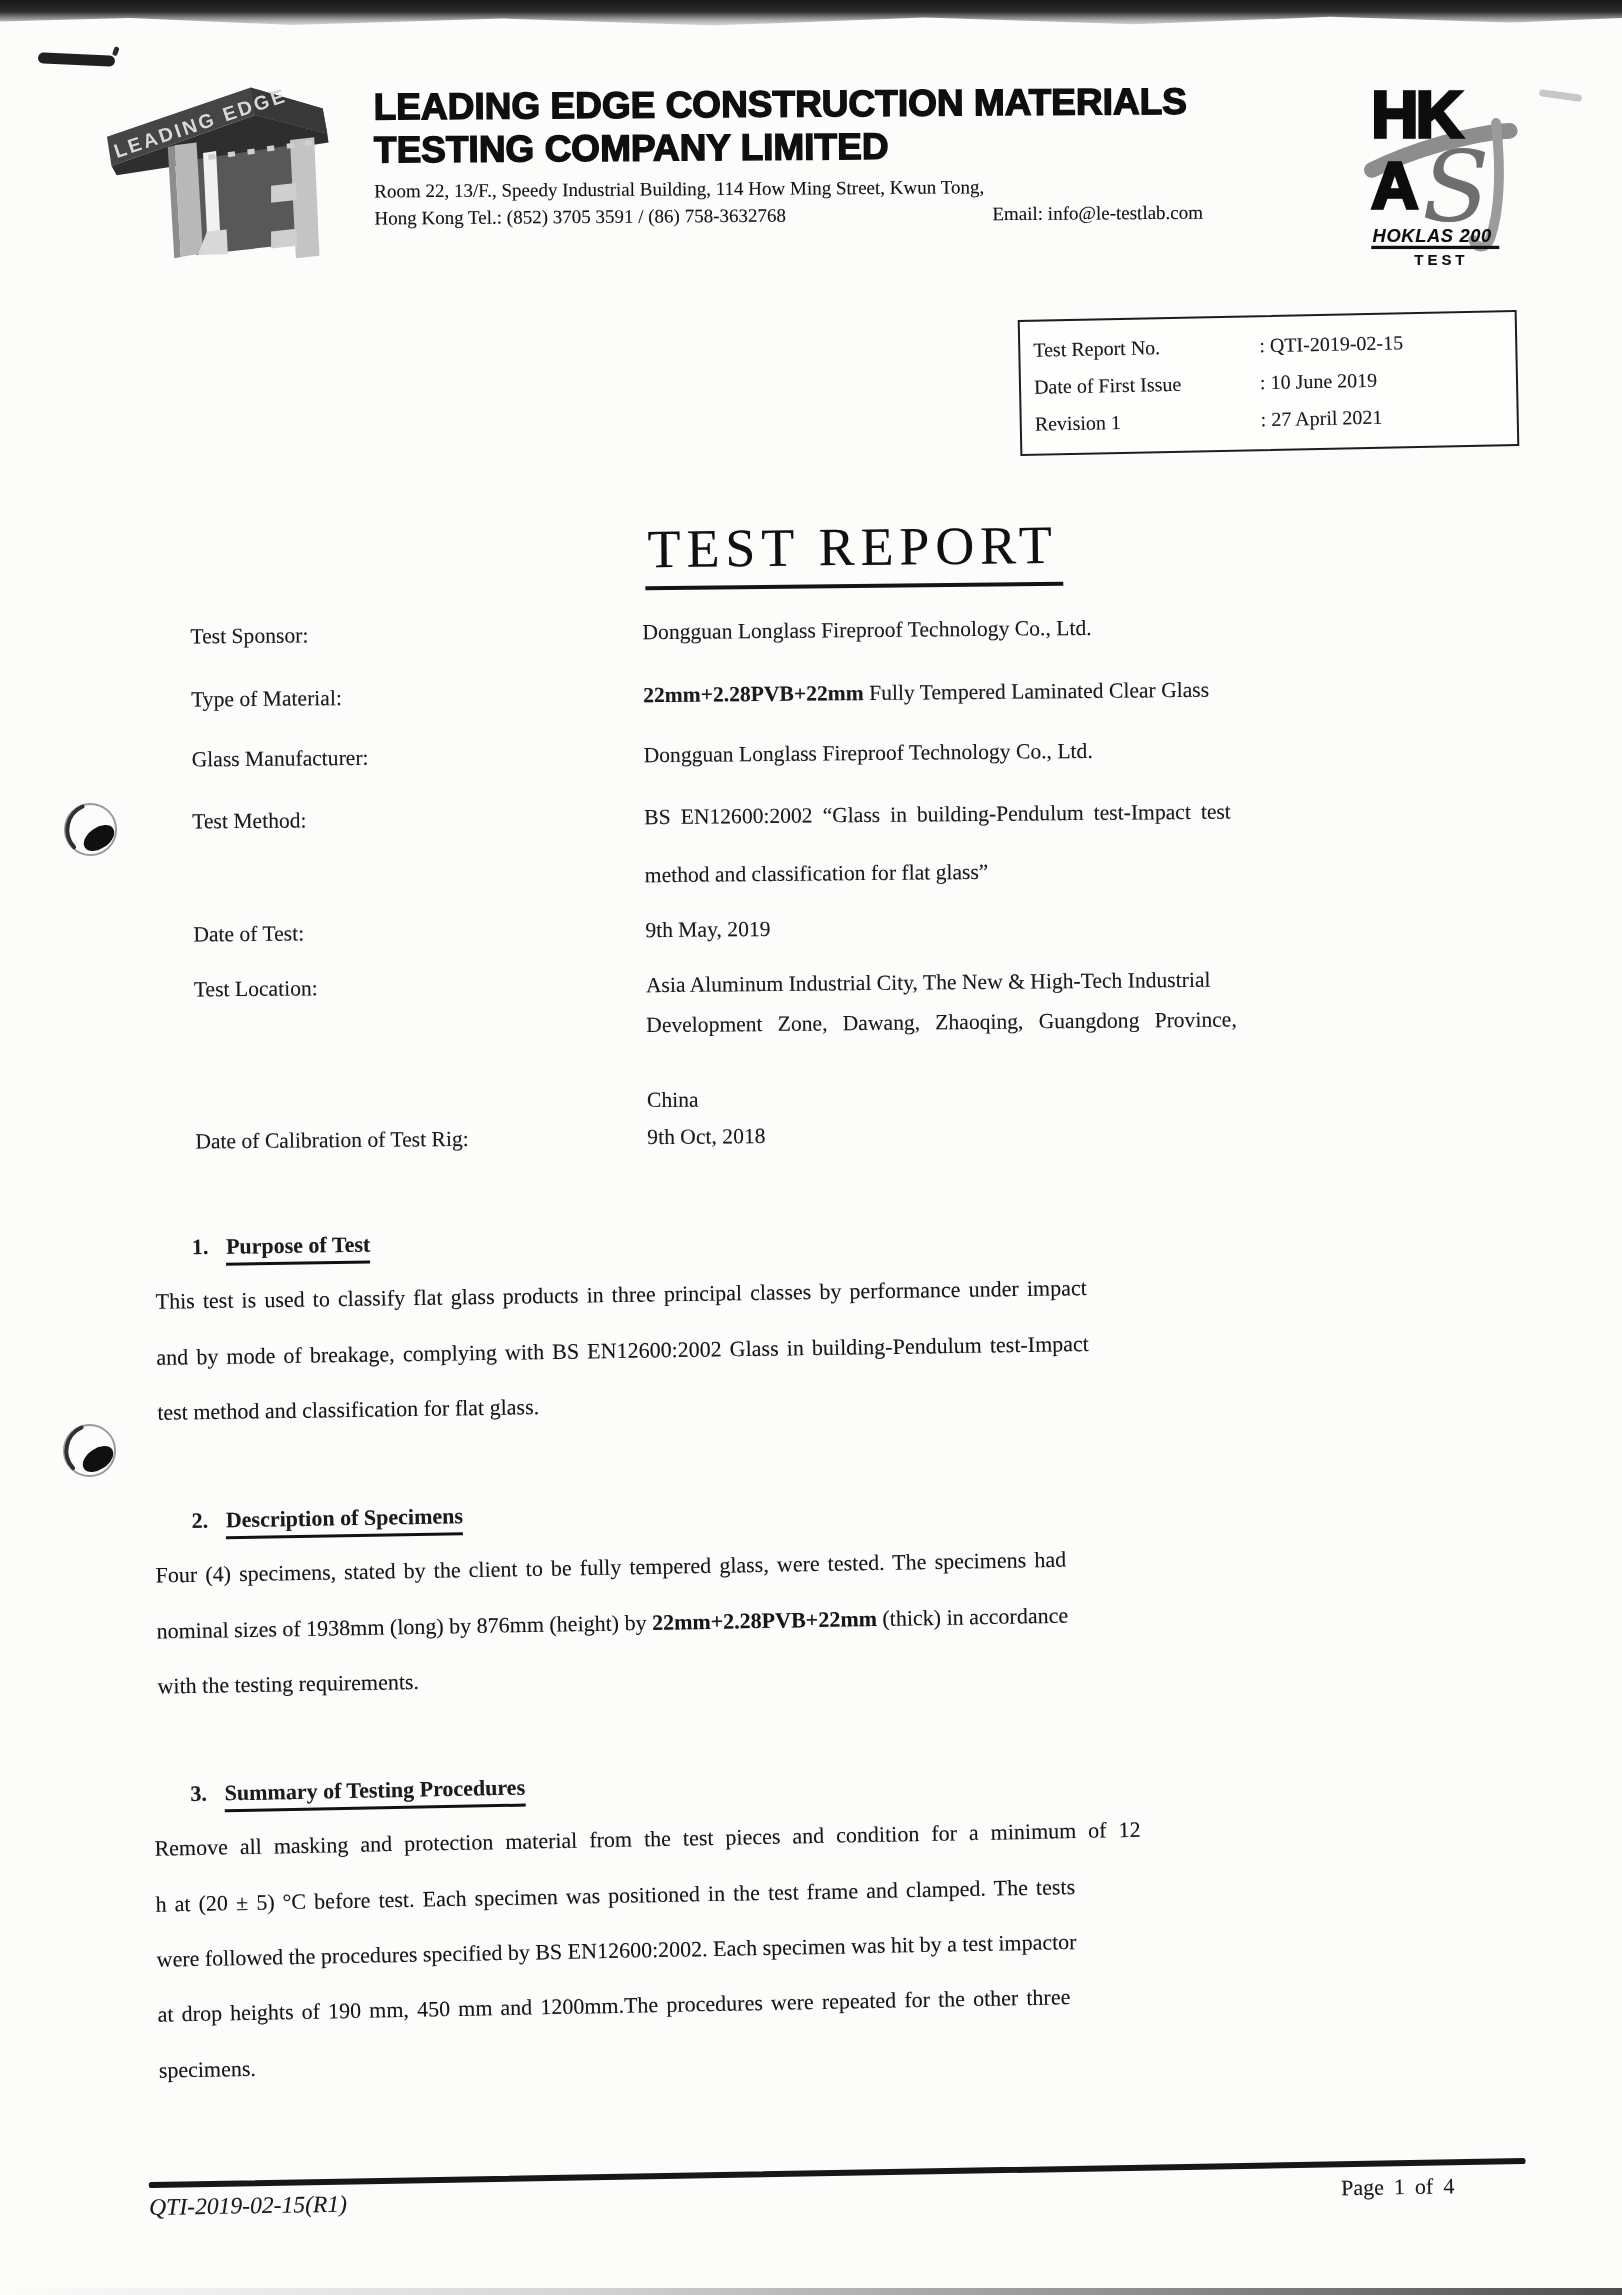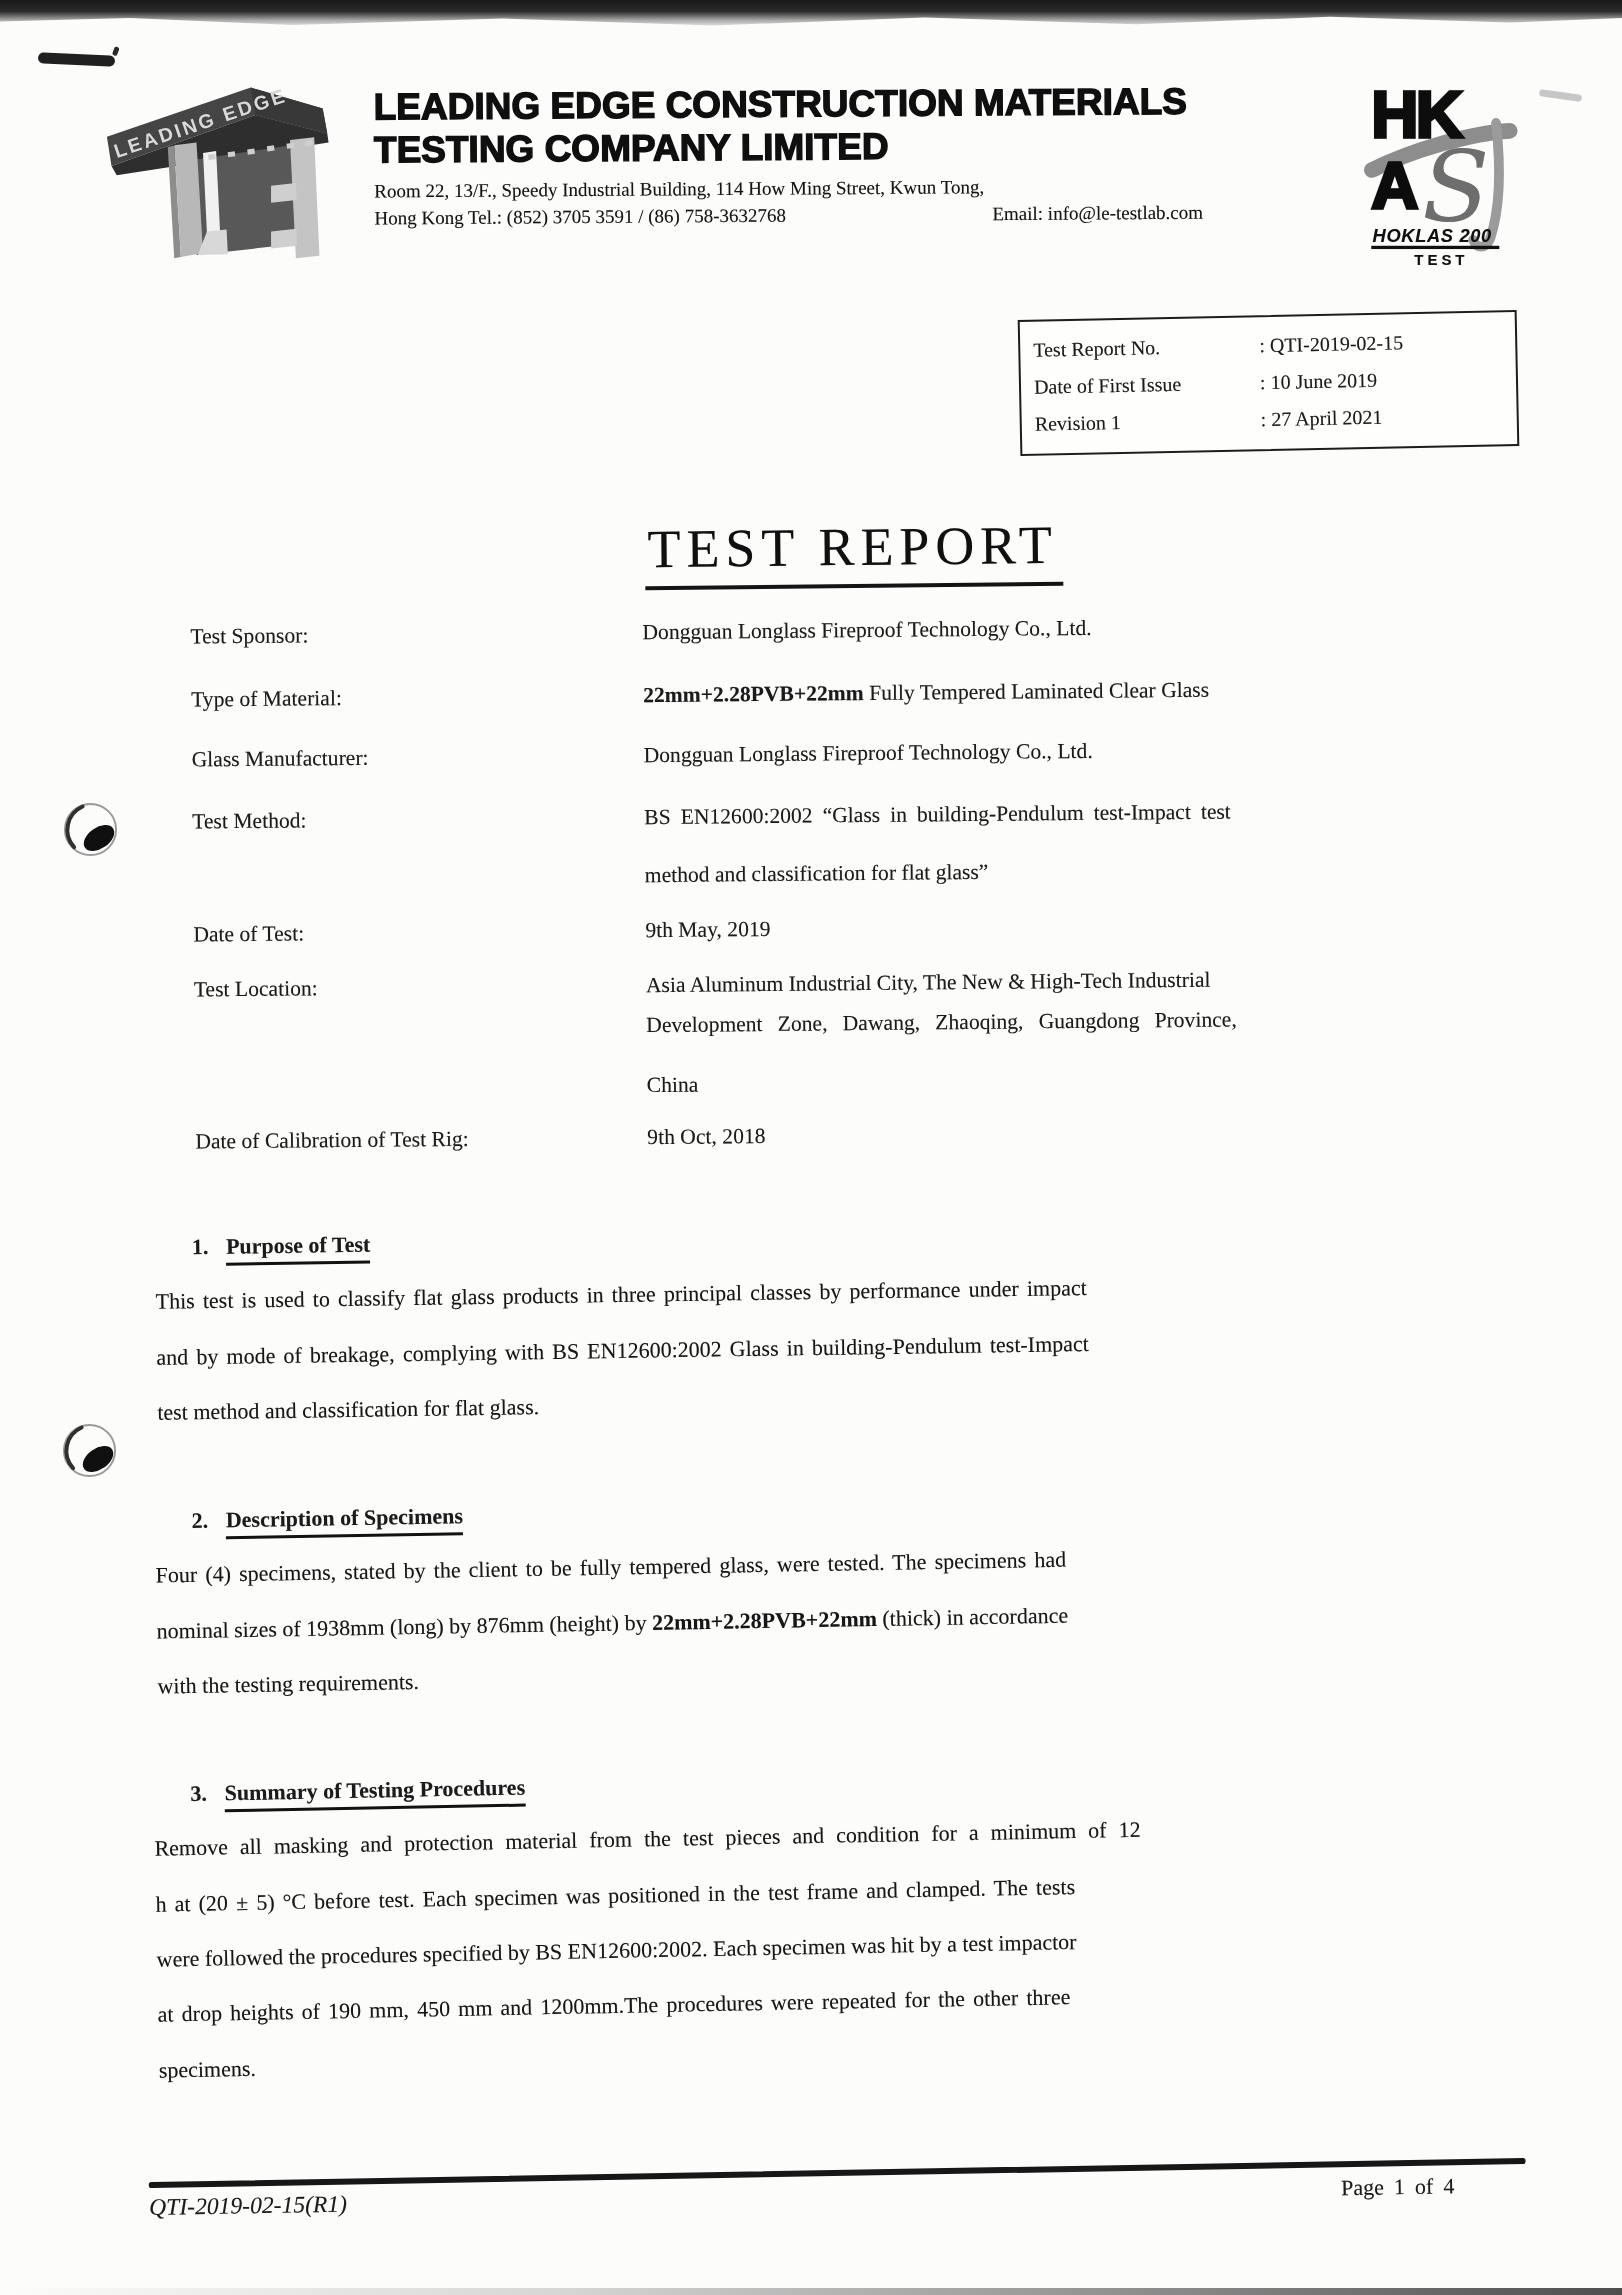--- a/index.html
+++ b/index.html
@@ -184,21 +184,21 @@
   <div class="drow" style="top:185px">Test Method:</div>
   <div class="dval ws7" style="top:185px">BS EN12600:2002 “Glass in building-Pendulum test-Impact test</div>
   <div class="dval" style="top:243px">method and classification for flat glass”</div>
 
   <div class="drow" style="top:298px">Date of Test:</div>
   <div class="dval" style="top:298px">9th May, 2019</div>
 
   <div class="drow" style="top:353px">Test Location:</div>
   <div class="dval" style="top:353px">Asia Aluminum Industrial City, The New &amp; High-Tech Industrial</div>
   <div class="dval ws15" style="top:393px">Development Zone, Dawang, Zhaoqing, Guangdong Province,</div>
-  <div class="dval" style="top:453px">China</div>
+  <div class="dval" style="top:468px">China</div>
 
   <div class="drow" style="top:505px">Date of Calibration of Test Rig:</div>
   <div class="dval" style="top:505px">9th Oct, 2018</div>
 </div>
 
 <div class="sec sec1">
   <div class="sec-head">
     <span>1.</span><span class="sh-text">Purpose of Test</span>
   </div>
   <div class="pline first ws4">This test is used to classify flat glass products in three principal classes by performance under impact</div>

